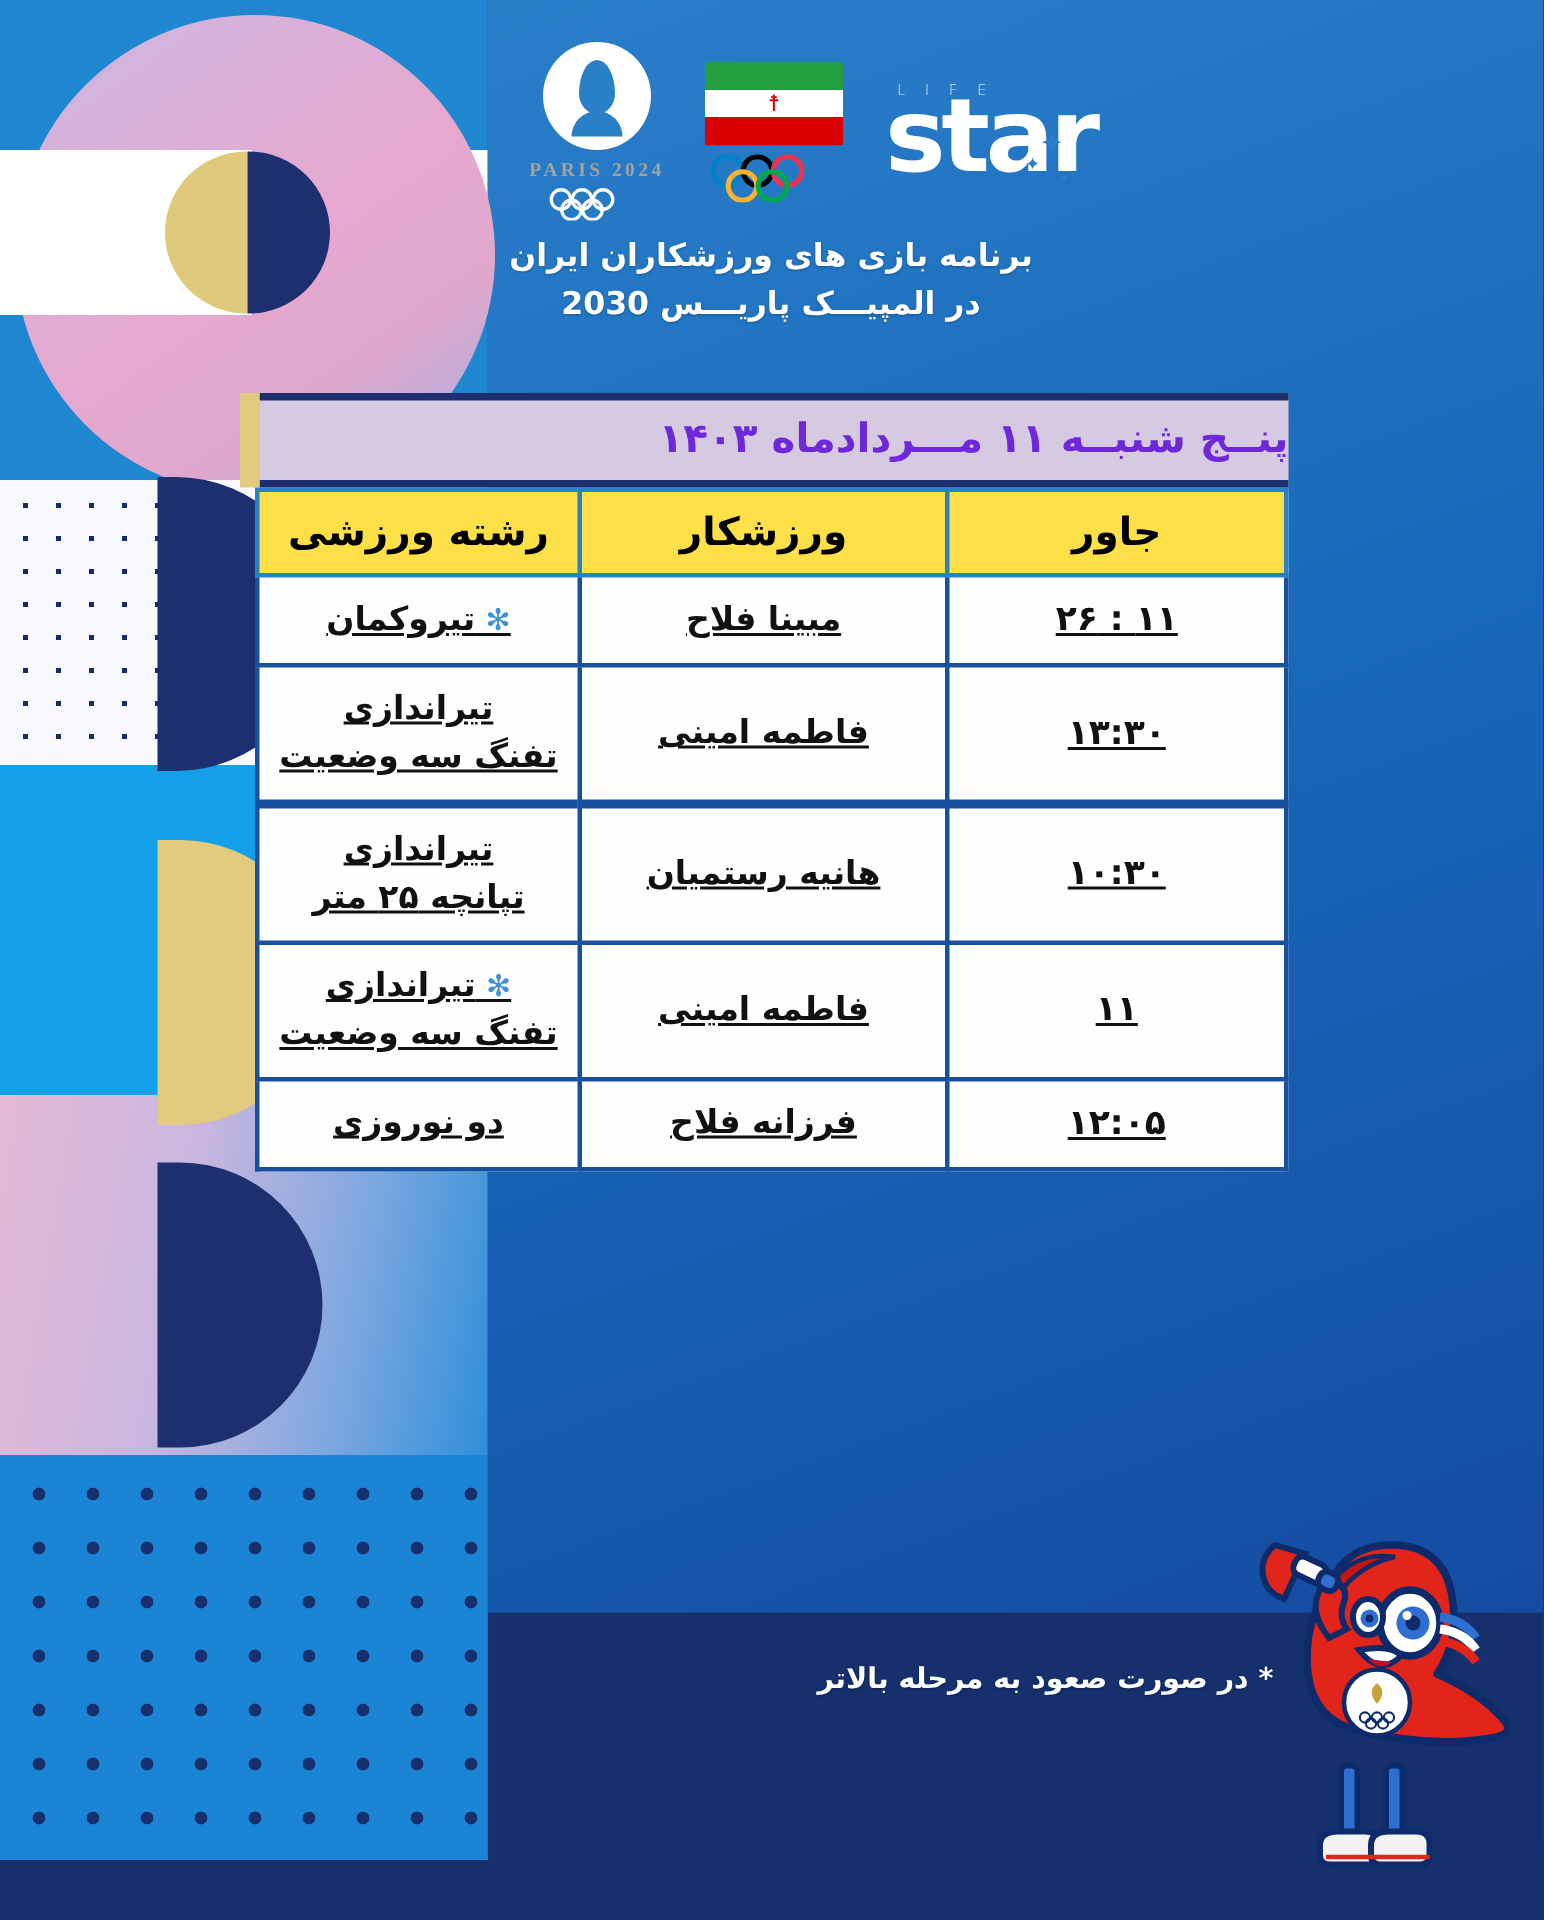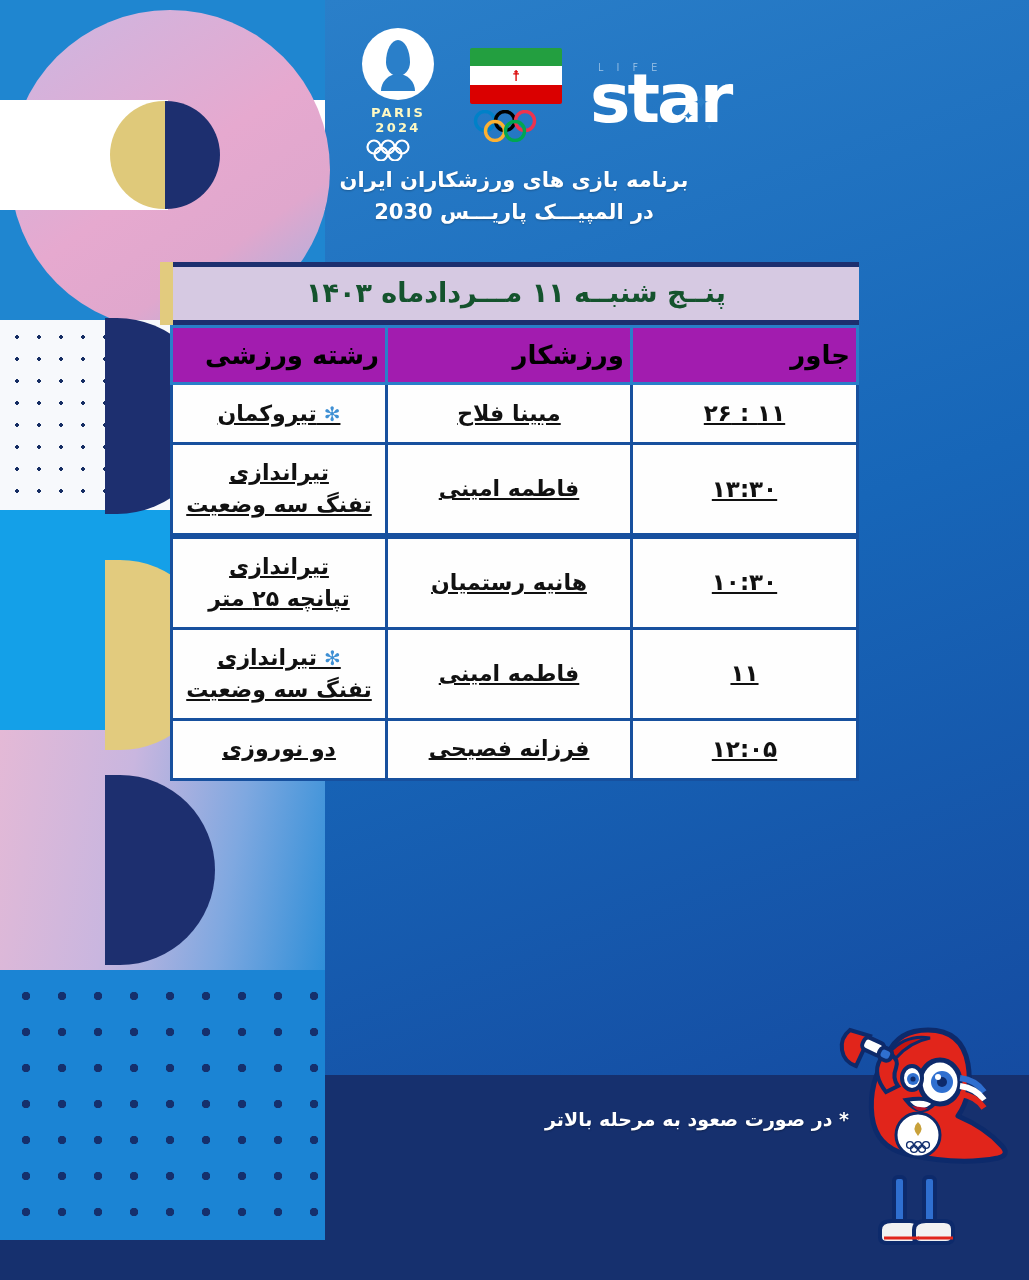--- a/index.html
+++ b/index.html
@@ -115,21 +115,21 @@
   
   #header {
     position:absolute; left:0; top:0; width:1029px; height:250px;
     z-index:5;
   }
   .logo-row {
     position:absolute; left:350px; top:28px;
     display:flex; align-items:center; gap:24px;
     direction:ltr;
   }
-  .paris-logo { width:96px; text-align:center; color:#fef9c3; }
+  .paris-logo { width:96px; text-align:center; color:#a3a3a3;font-family:Liberation Serif, serif; }
   .flame {
     width:72px; height:72px; margin:0 auto;
     border-radius:50%; background:#fff;
     position:relative;
   }
   .flame::after{
     content:""; position:absolute; left:50%; top:12px;
     transform:translateX(-50%);
     width:24px; height:36px; background:#2a7fc9;
     border-radius: 50% 50% 50% 50% / 62% 62% 38% 38%;
@@ -165,57 +165,55 @@
   .star-word {
     font-size:68px; font-weight:bold; letter-spacing:-3px;
     line-height:0.95; position:relative;
   }
   .sparkle { position:absolute; color:#2a7fc9; }
   .sp1 { right:24px; top:26px; font-size:20px; }
   .sp2 { right:40px; top:44px; font-size:12px; }
   .sp3 { right:20px; top:56px; font-size:9px; }
 
   .title-block {
-    position:absolute; right:330px; top:165px;
+    position:absolute; right:330px; top:155px;
     width:370px; text-align:center;
     color:#fff; font-weight:bold;
     line-height:1.5; font-size:21px;
     text-shadow:0 1px 2px rgba(0,0,0,.25);
   }
 
   
   #schedule {
     position:absolute; left:173px; top:262px;
     width:686px; z-index:6;
   }
   .date-band {
     background:#d6c9e2;
     border-top:5px solid #1d2f6f;
     border-bottom:5px solid #1d2f6f;
-    text-align:center;
-    font-size:27px; font-weight:bold; color:#14532d;
+    font-size:27px; font-weight:bold; color:#6d28d9;
     padding:10px 0 12px 0;
     letter-spacing:1px;
     position:relative;
   }
   .date-band::before{
     content:""; position:absolute; left:-13px; top:-5px;
     width:13px; height:calc(100% + 10px);
     background:#e2cb7e;
   }
   table.sched {
     width:100%; border-collapse:collapse; table-layout:fixed;
     background:#fff;
   }
   table.sched th {
-    background:#a21caf;
+    background:#fde047;
     border:3px solid #2a7fc9;
     font-size:26px; font-weight:bold; color:#000;
     padding:12px 6px;
-    text-align:right;
   }
   table.sched td {
     border:3px solid #17509e;
     background:#fefefe;
     text-align:center;
     font-size:22px; font-weight:bold; color:#111;
     padding:12px 8px;
     line-height:1.45;
     text-decoration:underline;
   }
@@ -396,21 +394,21 @@
           <td>
             <span class="cell-line"><span class="star-mark">✻ </span>تیراندازی</span>
             <span class="cell-line">تفنگ سه وضعیت</span>
           </td>
         </tr>
         <tr>
           <td class="time">
             <span class="cell-line">۱۲:۰۵</span>
           </td>
           <td>
-            <span class="cell-line">فرزانه فصیحی</span>
+            <span class="cell-line">فرزانه فلاح</span>
           </td>
           <td>
             <span class="cell-line">دو نوروزی</span>
           </td>
         </tr>
       </tbody>
     </table>
   </div>
 
 <div id="footnote">* در صورت صعود به مرحله بالاتر</div>

